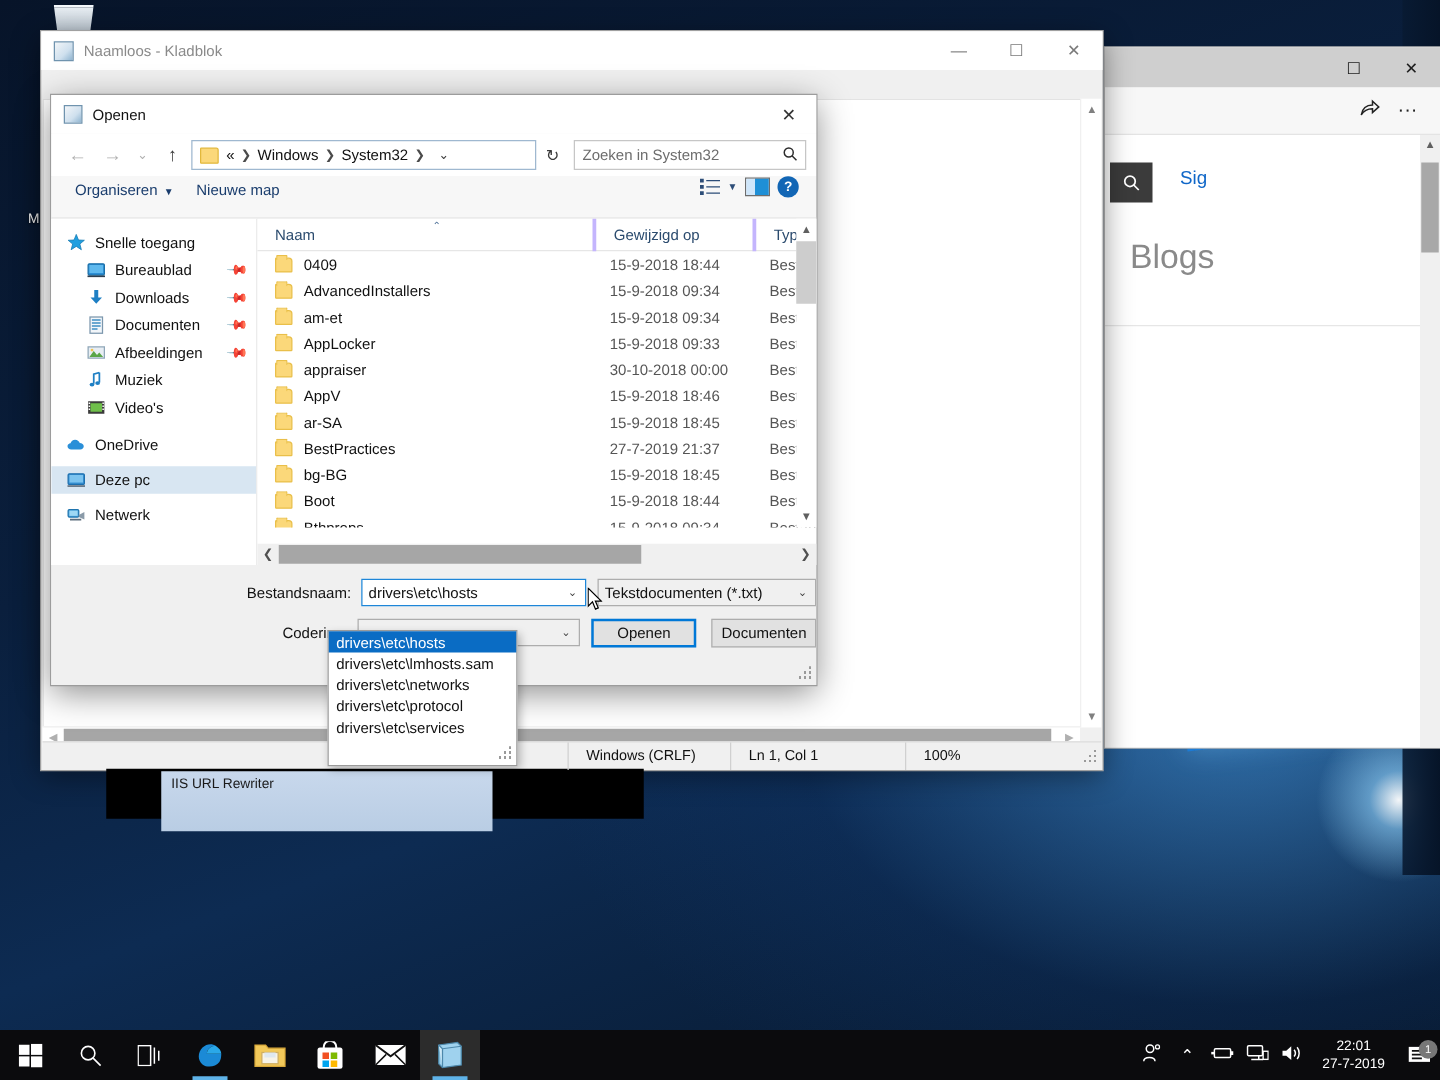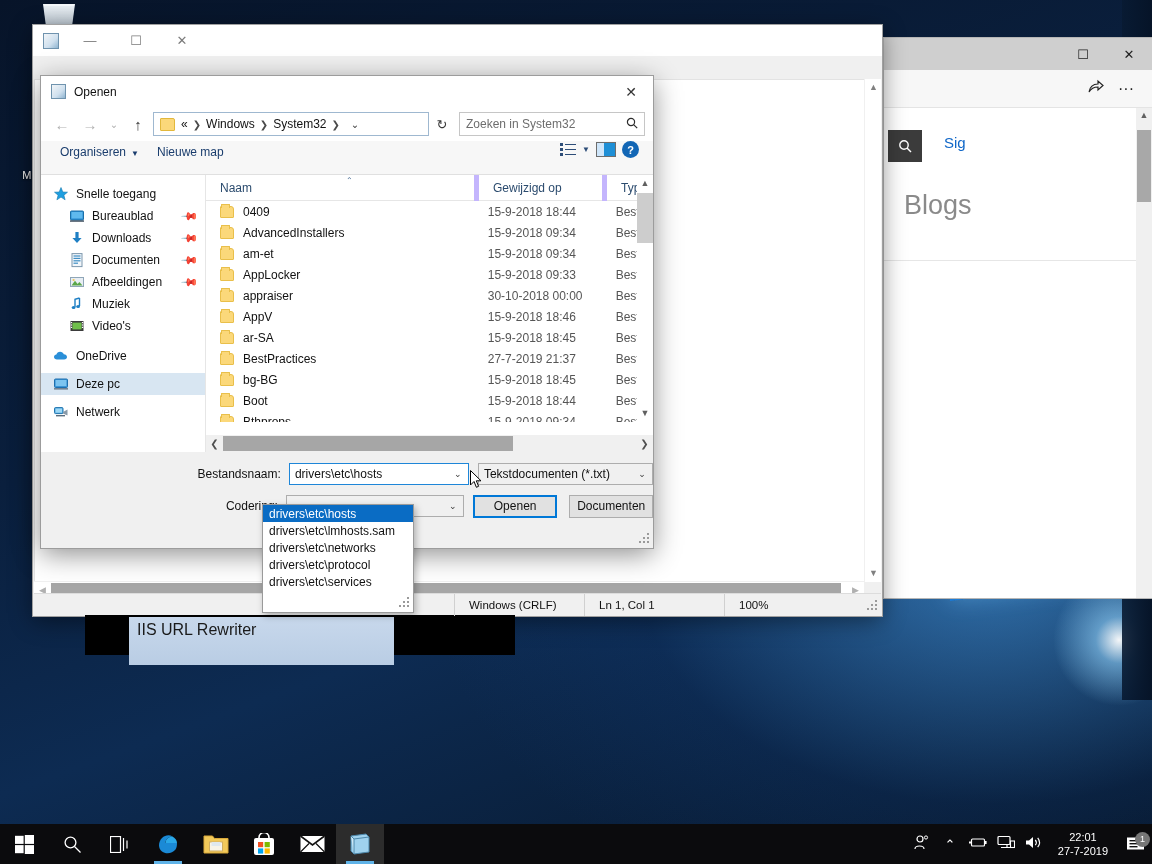--- a/index.html
+++ b/index.html
@@ -147,21 +147,21 @@
       radial-gradient(circle 1px at 10px 9px, #9a9a9a 99%, transparent),
       radial-gradient(circle 1px at 6px 5px, #9a9a9a 99%, transparent),
       radial-gradient(circle 1px at 10px 5px, #9a9a9a 99%, transparent),
       radial-gradient(circle 1px at 10px 1px, #9a9a9a 99%, transparent);
   }
 
   
   .doc-img { position: absolute; left: 52px; top: 560px; width: 430px; height: 70px; background: #000; }
   .doc-card { position: absolute; left: 96px; top: 592px; width: 265px; height: 48px;
               background: linear-gradient(180deg,#c8d8ec,#b9cde4); }
-  .doc-card .lbl { font-size: 16px; color: #1a1a1a; padding: 4px 6px 0 8px; }
+  .doc-card .lbl { font-size: 11px; color: #1a1a1a; padding: 4px 6px 0 8px; }
   .doc-lines { position: absolute; left: 482px; top: 555px; width: 330px; font-size: 13.5px; color: #111; line-height: 33px; }
 
   
   #dialog {
     left: 41px; top: 76px; width: 612px; height: 472px;
     background: #f0f0f0;
     box-shadow: 0 0 0 1px #9c9c9c, 0 6px 26px rgba(0,0,0,.45);
   }
   #dialog .dl-title { height: 31px; background: #fff; display: flex; align-items: center; }
   #dialog .dl-icon { width: 15px; height: 15px; margin: 0 8px 0 10px; flex: none;
@@ -211,21 +211,21 @@
   .navitem { height: 22px; display: flex; align-items: center; font-size: 12px; color: #111; padding-left: 12px; }
   .navitem.lvl2 { padding-left: 28px; }
   .navitem.sel { background: #d8e6f2; }
   .navitem .ni { width: 16px; height: 16px; margin-right: 7px; flex: none; display: block; }
   .navitem .pin { margin-left: auto; margin-right: 8px; color: #9a9a9a; font-size: 11px; transform: rotate(45deg); }
   .navitem .txt { white-space: nowrap; }
 
   .listpane { flex: 1; position: relative; background: #fff; }
   .colhead { height: 26px; display: flex; align-items: center; border-bottom: 1px solid #e6e6e6;
              font-size: 12px; color: #2b4b6e; position: relative; }
-  .colhead .ch { padding-left: 14px; border-left: 5px solid #c4b5fd; height: 26px; display: flex; align-items: center; }
+  .colhead .ch { padding-left: 14px; border-left: 3px solid #c4b5fd; height: 26px; display: flex; align-items: center; }
   .colhead .ch:first-child { border-left: none; }
   .c-name { width: 268px; }
   .c-date { width: 128px; }
   .c-type { flex: 1; }
   .sortcar { position: absolute; left: 140px; top: 1px; font-size: 8px; color: #4a6e96; }
 
   .rows { position: absolute; left: 0; right: 0; top: 26px; bottom: 30px; overflow: hidden; }
   .row { height: 21px; display: flex; align-items: center; font-size: 12px; color: #111; }
   .row .fld { width: 14px; height: 12px; margin: 0 9px 0 14px; flex: none;
               background: #fbd87a; border: 1px solid #e9bf4a; border-radius: 1px 3px 1px 1px;
@@ -345,20 +345,21 @@
     <div class="vsb">
       <div class="arrow" style="top:2px;">▲</div>
       <div class="thumb"></div>
     </div>
   </div>
 </div>
 
 <div class="win" id="notepad">
   <div class="np-title">
     <div class="np-icon"></div>
+    <div class="np-caption">Naamloos - Kladblok</div>
     <div class="np-wbtn">—</div>
     <div class="np-wbtn">☐</div>
     <div class="np-wbtn">✕</div>
   </div>
 
   <div class="np-text"></div>
 
   <div class="doc-img"></div>
   <div class="doc-card">
     <div class="lbl">IIS URL Rewriter</div>

